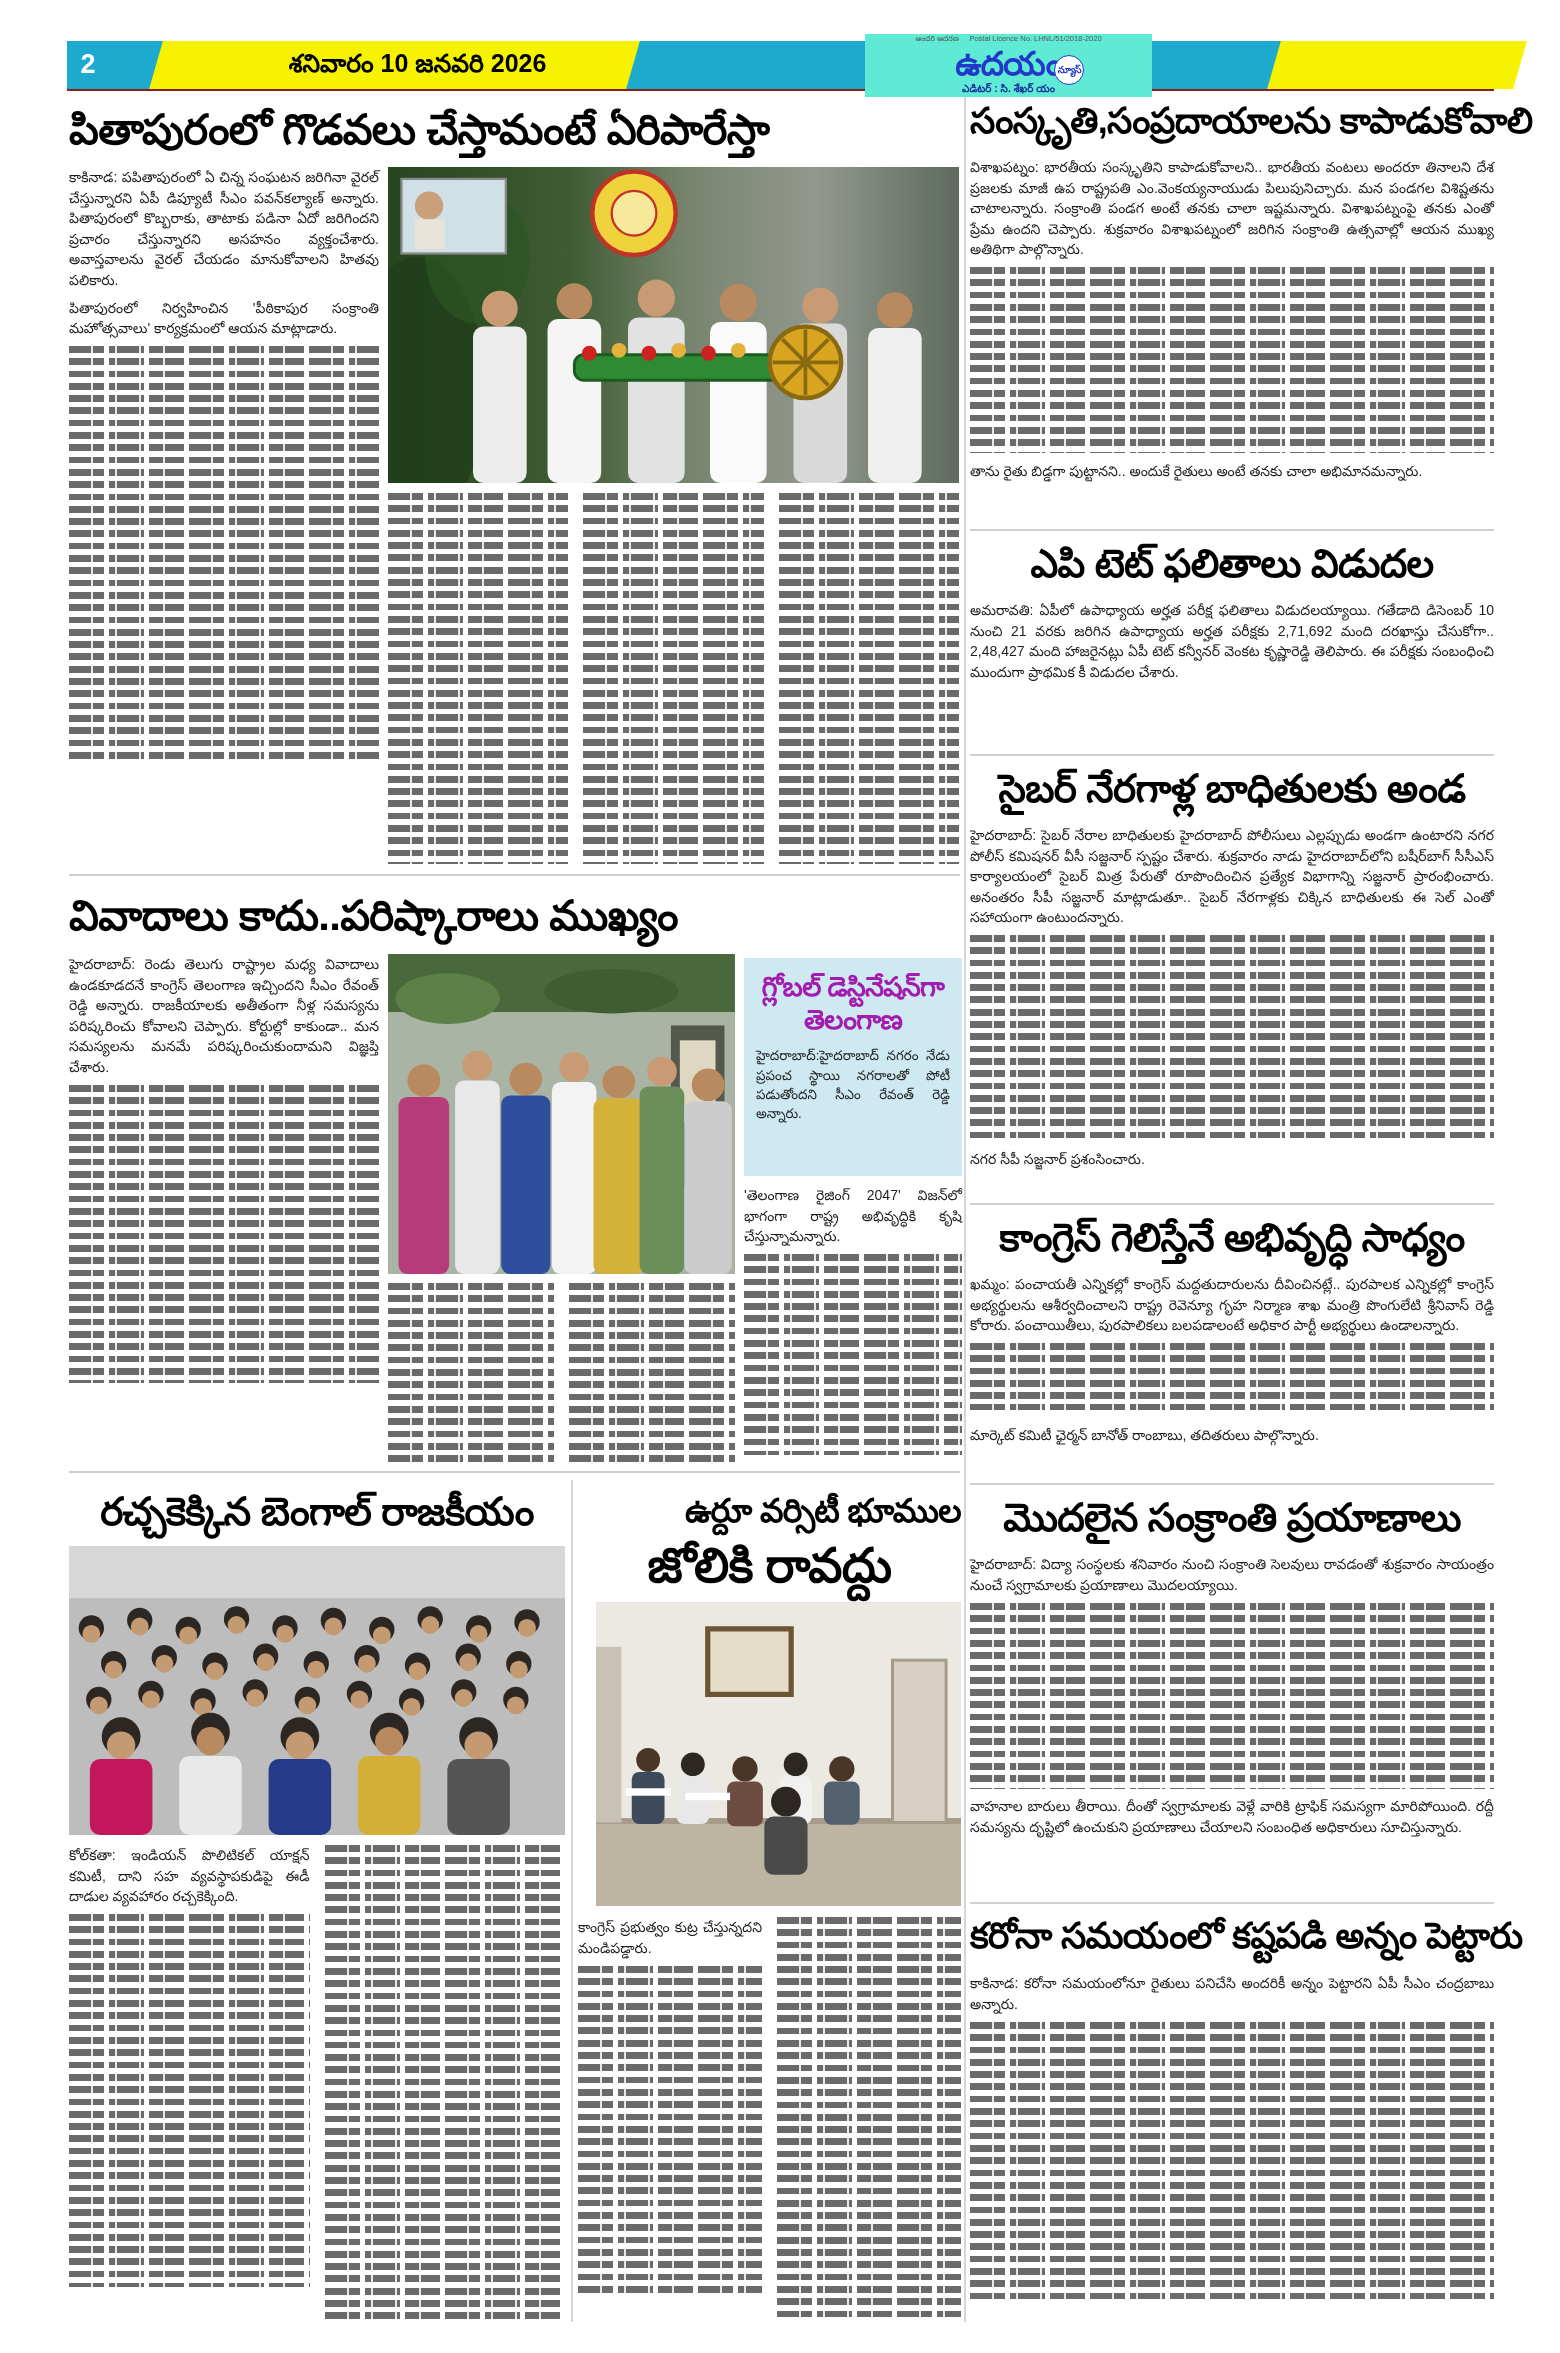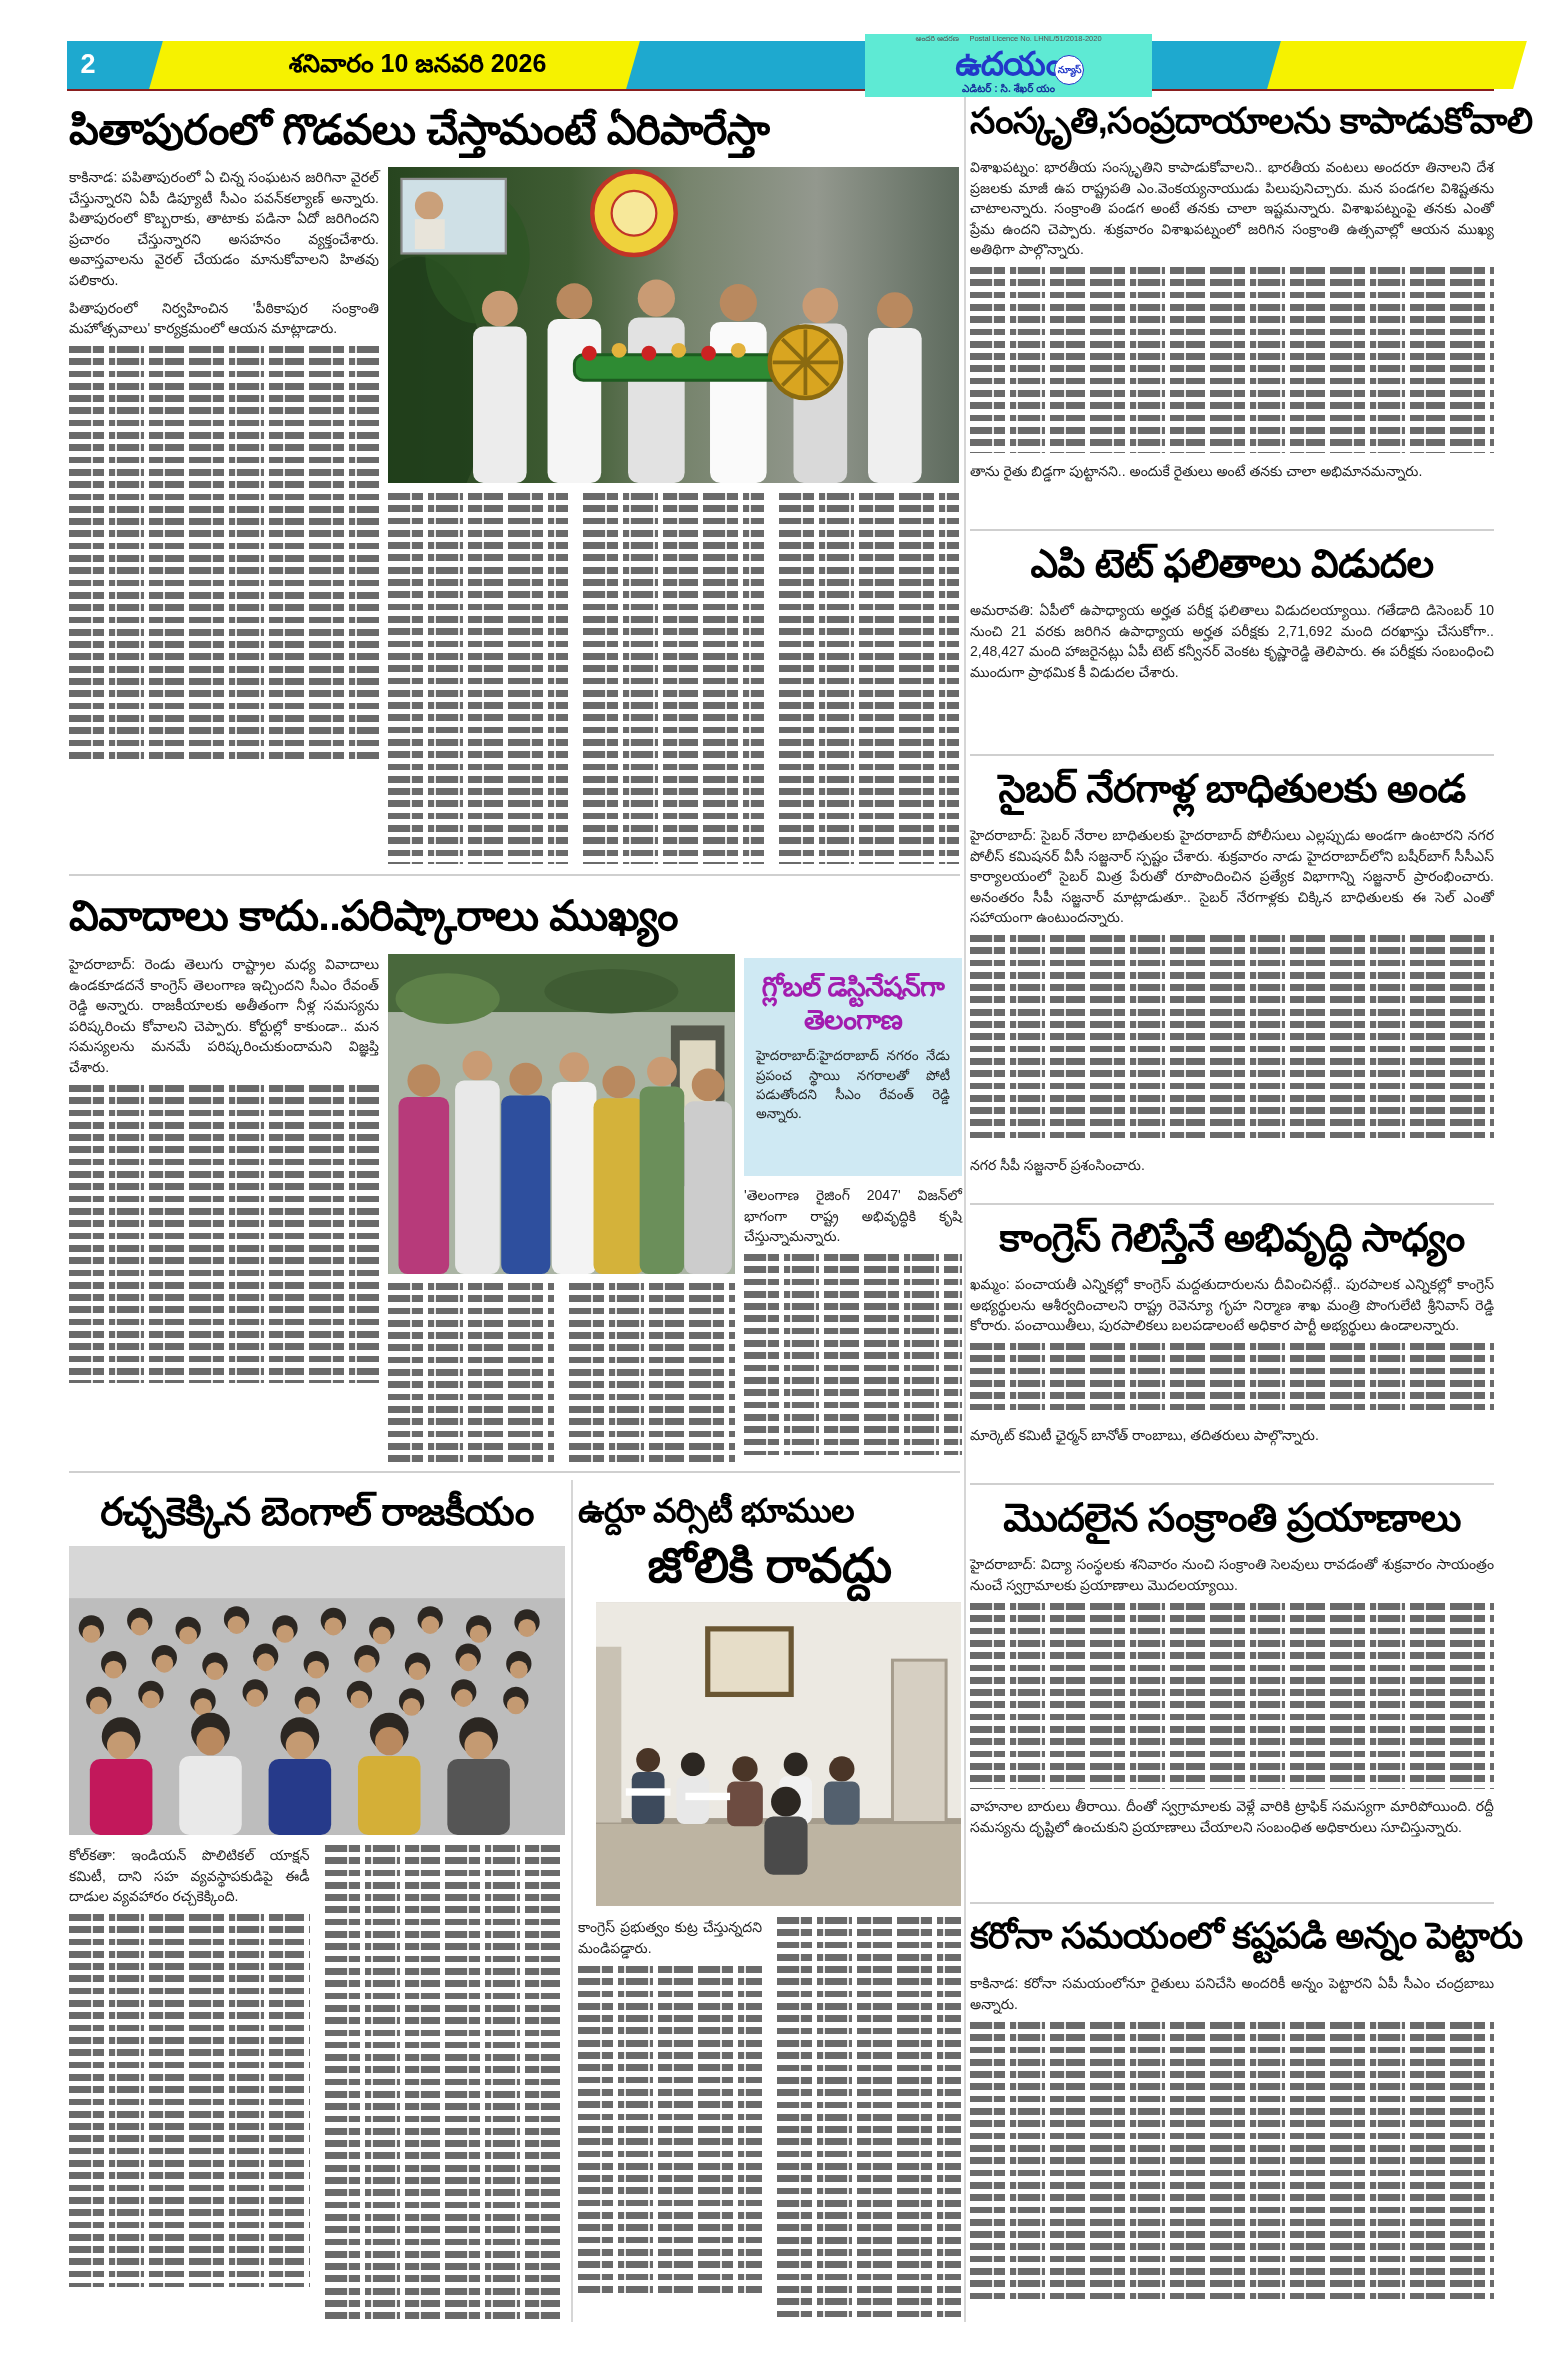--- a/index.html
+++ b/index.html
@@ -244,21 +244,21 @@
   </div>
 
   <div class="abs gcols" style="left:69px;top:1845px;width:496px;height:474px">
     <div class="gc">
       <p class="body">కోల్‌కతా: ఇండియన్ పొలిటికల్ యాక్షన్ కమిటీ, దాని సహ వ్యవస్థాపకుడిపై ఈడీ దాడుల వ్యవహారం రచ్చకెక్కింది.</p>
       <div class="greek" style="height:373px"></div>
     </div>
     <div class="gc greek"></div>
   </div>
 
-  <div class="abs hl" style="left:578px;top:1489px;width:383px;font-size:33px;line-height:43px;text-align:left">ఉర్దూ వర్సిటీ భూముల</div>
+  <div class="abs hl" style="left:578px;top:1489px;width:383px;font-size:33px;line-height:43px;text-align:right">ఉర్దూ వర్సిటీ భూముల</div>
   <div class="abs hl" style="left:578px;top:1534px;width:383px;font-size:48px;line-height:63px;text-align:center">జోలికి రావద్దు</div>
 
   <div class="photo" style="left:596px;top:1602px;width:365px;height:304px">
     <svg width="365" height="304" viewBox="0 0 490 408">
       <rect width="490" height="408" fill="#ece9e2"></rect>
       <rect y="296" width="490" height="112" fill="#bdb4a2"></rect>
       <rect y="290" width="490" height="8" fill="#a59c8c"></rect>
       <rect x="150" y="36" width="112" height="88" fill="#e6ddc8" stroke="#6a5632" stroke-width="7"></rect>
       <rect x="398" y="78" width="72" height="218" fill="#d6cfc2" stroke="#a59c8c" stroke-width="4"></rect>
       <rect x="0" y="60" width="34" height="236" fill="#c9c2b4"></rect>
@@ -305,21 +305,21 @@
       <div class="railhl" style="font-size:39px;line-height:55px">ఎపి టెట్ ఫలితాలు విడుదల</div>
       <p class="body" style="margin-top:9px">అమరావతి: ఏపీలో ఉపాధ్యాయ అర్హత పరీక్ష ఫలితాలు విడుదలయ్యాయి. గతేడాది డిసెంబర్ 10 నుంచి 21 వరకు జరిగిన ఉపాధ్యాయ అర్హత పరీక్షకు 2,71,692 మంది దరఖాస్తు చేసుకోగా.. 2,48,427 మంది హాజరైనట్లు ఏపీ టెట్ కన్వీనర్ వెంకట కృష్ణారెడ్డి తెలిపారు. ఈ పరీక్షకు సంబంధించి ముందుగా ప్రాథమిక కీ విడుదల చేశారు.</p>
     </div>
 
     <div class="hrule" style="left:0;top:659px;width:524px"></div>
 
     <div class="abs" style="left:0;top:666px;width:524px">
       <div class="railhl" style="font-size:39px;line-height:55px">సైబర్ నేరగాళ్ల బాధితులకు అండ</div>
       <p class="body" style="margin-top:9px">హైదరాబాద్: సైబర్ నేరాల బాధితులకు హైదరాబాద్ పోలీసులు ఎల్లప్పుడు అండగా ఉంటారని నగర పోలీస్ కమిషనర్ వీసీ సజ్జనార్ స్పష్టం చేశారు. శుక్రవారం నాడు హైదరాబాద్‌లోని బషీర్‌బాగ్ సీసీఎస్ కార్యాలయంలో సైబర్ మిత్ర పేరుతో రూపొందించిన ప్రత్యేక విభాగాన్ని సజ్జనార్ ప్రారంభించారు. అనంతరం సీపీ సజ్జనార్ మాట్లాడుతూ.. సైబర్ నేరగాళ్లకు చిక్కిన బాధితులకు ఈ సెల్ ఎంతో సహాయంగా ఉంటుందన్నారు.</p>
       <div class="greek" style="height:209px"></div>
-      <p class="body" style="margin-top:11px">నగర సీపీ సజ్జనార్ ప్రశంసించారు.</p>
+      <p class="body" style="margin-top:5px">నగర సీపీ సజ్జనార్ ప్రశంసించారు.</p>
     </div>
 
     <div class="hrule" style="left:0;top:1108px;width:524px"></div>
 
     <div class="abs" style="left:0;top:1115px;width:524px">
       <div class="railhl" style="font-size:39px;line-height:55px">కాంగ్రెస్ గెలిస్తేనే అభివృద్ధి సాధ్యం</div>
       <p class="body" style="margin-top:9px">ఖమ్మం: పంచాయతీ ఎన్నికల్లో కాంగ్రెస్ మద్దతుదారులను దీవించినట్లే.. పురపాలక ఎన్నికల్లో కాంగ్రెస్ అభ్యర్థులను ఆశీర్వదించాలని రాష్ట్ర రెవెన్యూ గృహ నిర్మాణ శాఖ మంత్రి పొంగులేటి శ్రీనివాస్ రెడ్డి కోరారు. పంచాయితీలు, పురపాలికలు బలపడాలంటే అధికార పార్టీ అభ్యర్థులు ఉండాలన్నారు.</p>
       <div class="greek" style="height:67px"></div>
       <p class="body" style="margin-top:15px">మార్కెట్ కమిటీ ఛైర్మన్ బానోత్ రాంబాబు, తదితరులు పాల్గొన్నారు.</p>
     </div>

